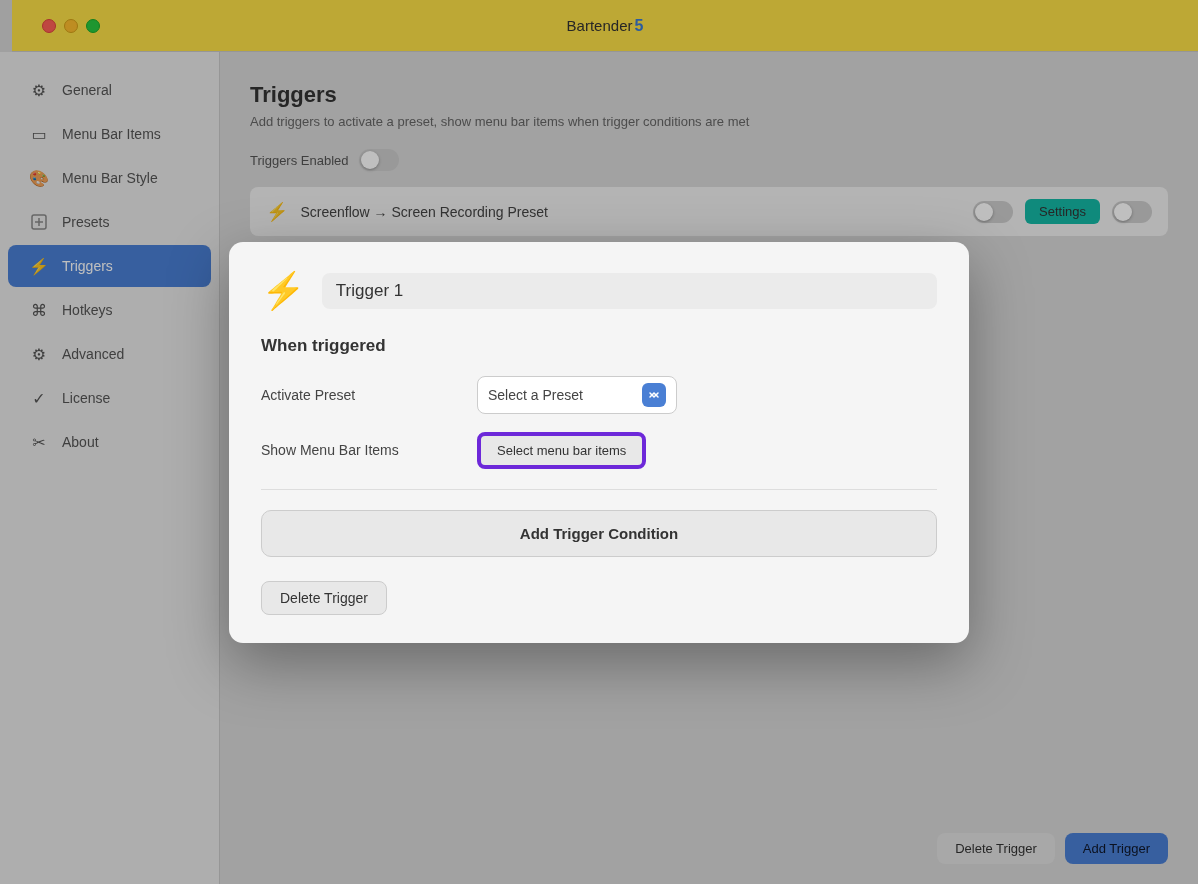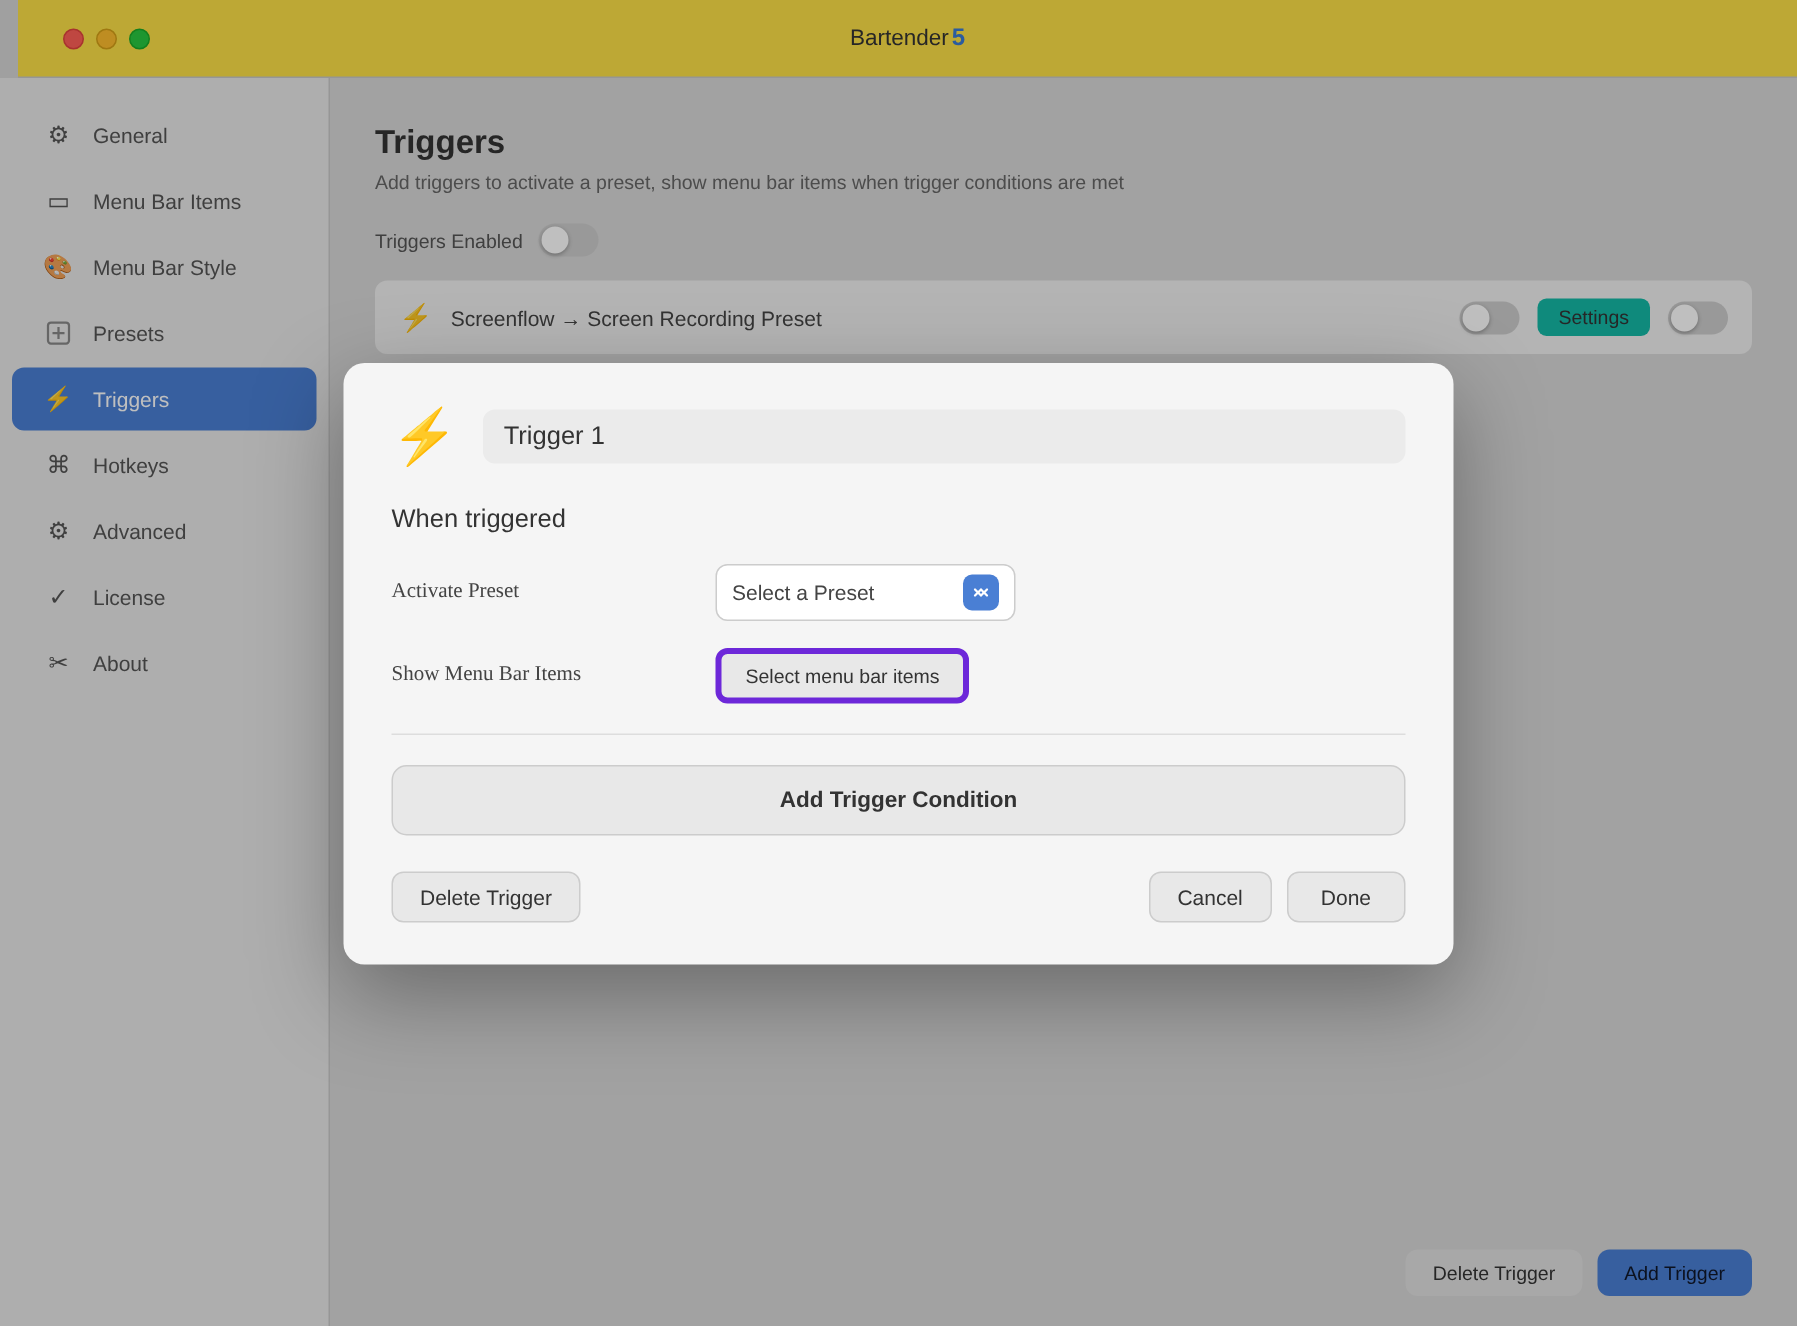--- a/index.html
+++ b/index.html
@@ -227,37 +227,36 @@
       border-radius: 8px;
       padding: 8px 14px;
       font-size: 17px;
       font-weight: 500;
       color: #333;
       outline: none;
     }
 
     .modal-section-title {
       font-size: 17px;
-      font-weight: 400;
+      font-weight: 700;
       color: #333;
       margin-bottom: 20px;
     }
 
     .modal-row {
       display: flex;
       align-items: center;
       margin-bottom: 18px;
       gap: 16px;
     }
     .modal-row-label {
       font-size: 14px;
       color: #444;
       width: 200px;
       flex-shrink: 0;
-      font-family: Liberation Serif, serif;
     }
     .modal-row-control {
       flex: 1;
       display: flex;
       align-items: center;
     }
 
     
     .select-preset {
       display: flex;
@@ -476,20 +475,16 @@
         </div>
       </div>
     </div>
 
     <hr class="modal-divider">
 
     <button class="add-trigger-btn">Add Trigger Condition</button>
 
     <div class="modal-footer">
       <button class="btn-delete">Delete Trigger</button>
-      <div class="modal-footer-right">
-        <button class="btn-cancel">Cancel</button>
-        <button class="btn-done">Done</button>
-      </div>
     </div>
 
   </div>
 </div>
 
 </body></html>

